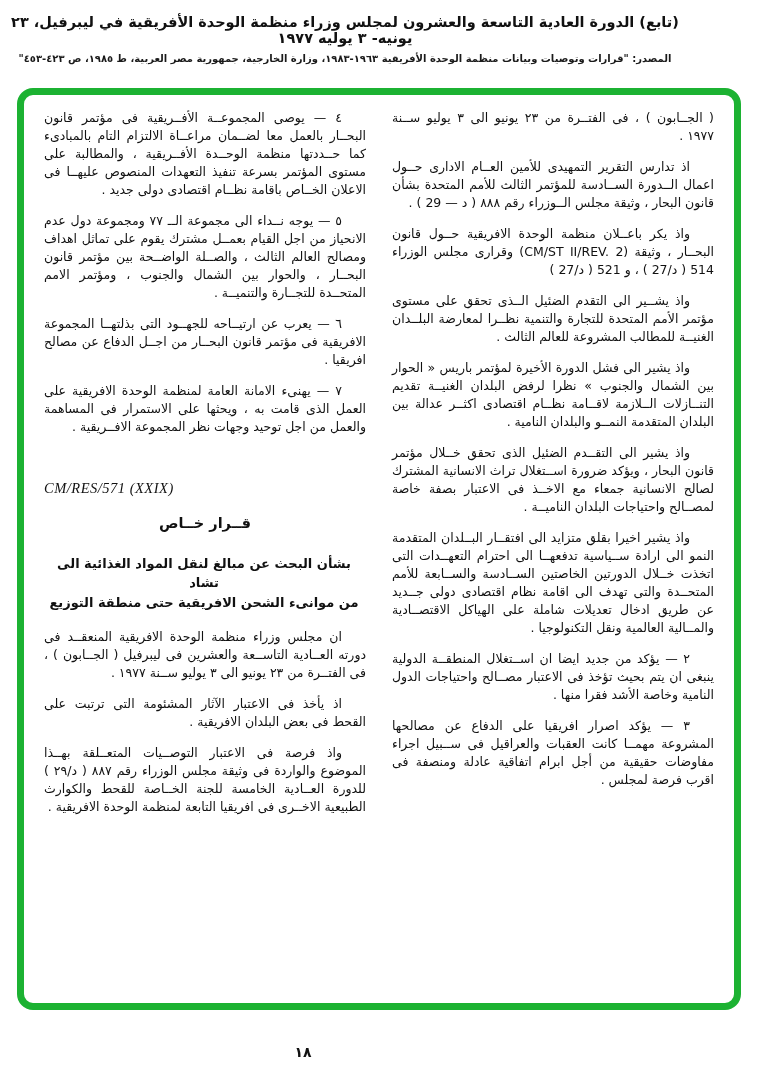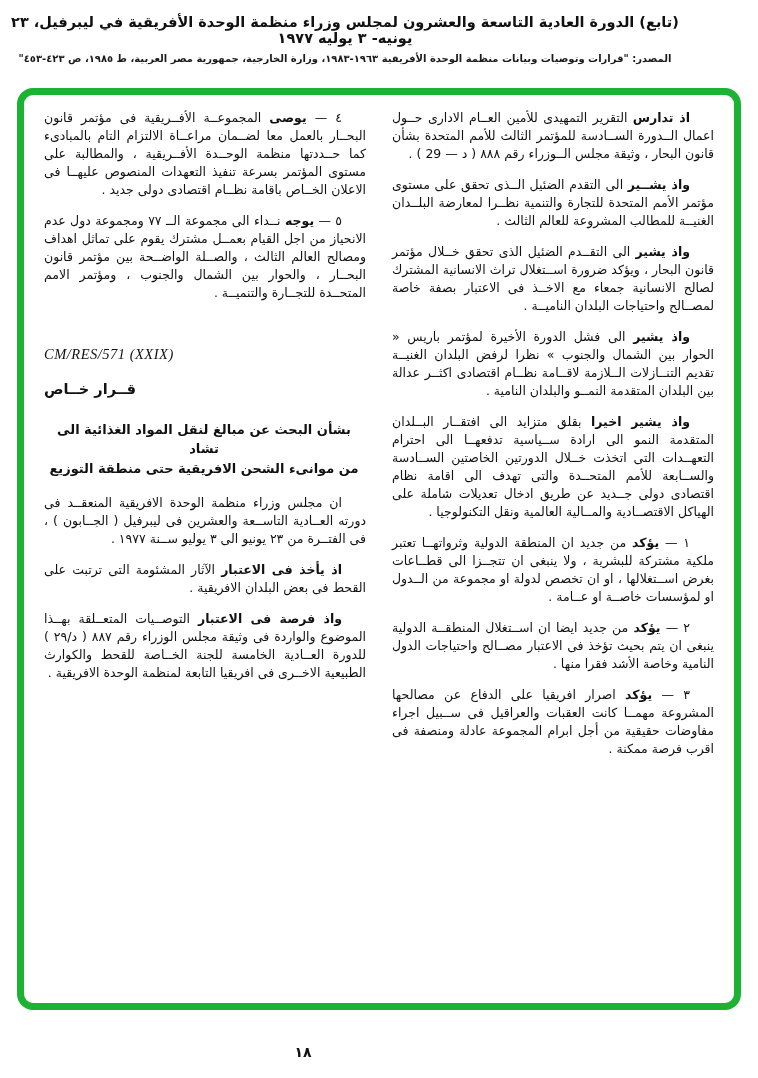--- a/index.html
+++ b/index.html
@@ -40,31 +40,31 @@
     height: 100%; overflow: hidden;
   }
   .col {
     flex: 1 1 0; direction: rtl;
     text-align: justify;
     font-size: 12.5px; line-height: 1.44;
   }
 
   .para { margin: 0 0 13px 0; text-indent: 24px; }
   .para.noindent { text-indent: 0; }
-  .para b { font-weight: bold; margin-top: 24px; }
+  .para b { font-weight: normal; margin-top: 24px; }
 
   .ref {
     direction: ltr; text-align: left;
     font-family: "Liberation Serif", "DejaVu Serif", serif;
     font-size: 14.5px; letter-spacing: 0.5px;
     margin: 42px 0 14px 0;
     font-style: italic;
   }
   .res-heading {
-    text-align: left; font-weight: bold;
+    text-align: center; font-weight: bold;
     font-size: 14.5px; margin: 11px 0 20px 0;
     text-indent: 0;
   }
   .res-subject {
     text-align: center; font-weight: bold;
     font-size: 13px; line-height: 1.5;
     white-space: pre-line;
     margin: 0 2px 16px 0; text-indent: 0;
   }
 
@@ -79,33 +79,36 @@
 
 <div class="header">
   <div class="header-line1">(تابع) الدورة العادية التاسعة والعشرون لمجلس وزراء منظمة الوحدة الأفريقية في ليبرفيل، ٢٣ يونيه- ٣ يوليه ١٩٧٧</div>
   <div class="header-line2">المصدر: "قرارات وتوصيات وبيانات منظمة الوحدة الأفريقية ١٩٦٣-١٩٨٣، وزارة الخارجية، جمهورية مصر العربية، ط ١٩٨٥، ص ٤٢٣-٤٥٣"</div>
 </div>
 
 <div class="frame">
   <div class="columns">
 
     <div class="col">
+      <p class="para noindent"><span></span><b></b><span>( الجــابون ) ، فى الفتــرة من ٢٣ يونيو الى ٣ يوليو ســنة ١٩٧٧ .</span></p>
       <p class="para"><span></span><b>اذ تدارس</b><span> التقرير التمهيدى للأمين العــام الادارى حــول اعمال الــدورة الســادسة للمؤتمر الثالث للأمم المتحدة بشأن قانون البحار ، وثيقة مجلس الــوزراء رقم ٨٨٨ ( د — 29 ) .</span></p>
+      <p class="para"><span></span><b>واذ يكر</b><span> باعــلان منظمة الوحدة الافريقية حــول قانون البحــار ، وثيقة (CM/ST II/REV. 2) وقرارى مجلس الوزراء 514 ( د/27 ) ، و 521 ( د/27 )</span></p>
       <p class="para"><span></span><b>واذ يشــير</b><span> الى التقدم الضئيل الــذى تحقق على مستوى مؤتمر الأمم المتحدة للتجارة والتنمية نظــرا لمعارضة البلــدان الغنيــة للمطالب المشروعة للعالم الثالث .</span></p>
+      <p class="para"><span></span><b>واذ يشير</b><span> الى فشل الدورة الأخيرة لمؤتمر باريس « الحوار بين الشمال والجنوب » نظرا لرفض البلدان الغنيــة تقديم التنــازلات الــلازمة لاقــامة نظــام اقتصادى اكثــر عدالة بين البلدان المتقدمة النمــو والبلدان النامية .</span></p>
       <p class="para"><span></span><b>واذ يشير</b><span> الى التقــدم الضئيل الذى تحقق خــلال مؤتمر قانون البحار ، ويؤكد ضرورة اســتغلال تراث الانسانية المشترك لصالح الانسانية جمعاء مع الاخــذ فى الاعتبار بصفة خاصة لمصــالح واحتياجات البلدان الناميــة .</span></p>
-      <p class="para"><span></span><b>واذ يشير</b><span> الى فشل الدورة الأخيرة لمؤتمر باريس « الحوار بين الشمال والجنوب » نظرا لرفض البلدان الغنيــة تقديم التنــازلات الــلازمة لاقــامة نظــام اقتصادى اكثــر عدالة بين البلدان المتقدمة النمــو والبلدان النامية .</span></p>
       <p class="para"><span></span><b>واذ يشير اخيرا</b><span> بقلق متزايد الى افتقــار البــلدان المتقدمة النمو الى ارادة ســياسية تدفعهــا الى احترام التعهــدات التى اتخذت خــلال الدورتين الخاصتين الســادسة والســابعة للأمم المتحــدة والتى تهدف الى اقامة نظام اقتصادى دولى جــديد عن طريق ادخال تعديلات شاملة على الهياكل الاقتصــادية والمــالية العالمية ونقل التكنولوجيا .</span></p>
-      <p class="para"><span>١ — </span><b>يؤكد</b><span> من جديد ان المنطقة الدولية وثرواتهــا تعتبر ملكية مشتركة للبشرية ، ولا ينبغى ان تتجــزا الى قطــاعات بغرض اســتغلالها ، او ان تخصص لدولة او مجموعة من الــدول او لمؤسسات خاصــة او عــامة .</span></p>
       <p class="para"><span>٢ — </span><b>يؤكد</b><span> من جديد ايضا ان اســتغلال المنطقــة الدولية ينبغى ان يتم بحيث تؤخذ فى الاعتبار مصــالح واحتياجات الدول النامية وخاصة الأشد فقرا منها .</span></p>
-      <p class="para"><span>٣ — </span><b>يؤكد</b><span> اصرار افريقيا على الدفاع عن مصالحها المشروعة مهمــا كانت العقبات والعراقيل فى ســبيل اجراء مفاوضات حقيقية من أجل ابرام المجموعة عادلة ومنصفة فى اقرب فرصة ممكنة .</span></p>
+      <p class="para"><span>٣ — </span><b>يؤكد</b><span> اصرار افريقيا على الدفاع عن مصالحها المشروعة مهمــا كانت العقبات والعراقيل فى ســبيل اجراء مفاوضات حقيقية من أجل ابرام اتفاقية عادلة ومنصفة فى اقرب فرصة لمجلس .</span></p>
     </div>
 
     <div class="col">
       <p class="para"><span>٤ — </span><b>يوصى</b><span> المجموعــة الأفــريقية فى مؤتمر قانون البحــار بالعمل معا لضــمان مراعــاة الالتزام التام بالمبادىء كما حــددتها منظمة الوحــدة الأفــريقية ، والمطالبة على مستوى المؤتمر بسرعة تنفيذ التعهدات المنصوص عليهــا فى الاعلان الخــاص باقامة نظــام اقتصادى دولى جديد .</span></p>
       <p class="para"><span>٥ — </span><b>يوجه</b><span> نــداء الى مجموعة الــ ٧٧ ومجموعة دول عدم الانحياز من اجل القيام بعمــل مشترك يقوم على تماثل اهداف ومصالح العالم الثالث ، والصــلة الواضــحة بين مؤتمر قانون البحــار ، والحوار بين الشمال والجنوب ، ومؤتمر الامم المتحــدة للتجــارة والتنميــة .</span></p>
+      <p class="para"><span>٦ — </span><b>يعرب</b><span> عن ارتيــاحه للجهــود التى بذلتهــا المجموعة الافريقية فى مؤتمر قانون البحــار من اجــل الدفاع عن مصالح افريقيا .</span></p>
+      <p class="para"><span>٧ — </span><b>يهنىء</b><span> الامانة العامة لمنظمة الوحدة الافريقية على العمل الذى قامت به ، ويحثها على الاستمرار فى المساهمة والعمل من اجل توحيد وجهات نظر المجموعة الافــريقية .</span></p>
 
       <div class="ref">CM/RES/571 (XXIX)</div>
       <div class="res-heading">قــرار خــاص</div>
       <div class="res-subject">بشأن البحث عن مبالغ لنقل المواد الغذائية الى تشاد
 من موانىء الشحن الافريقية حتى منطقة التوزيع</div>
 
       <p class="para"><span></span><b></b><span>ان مجلس وزراء منظمة الوحدة الافريقية المنعقــد فى دورته العــادية التاســعة والعشرين فى ليبرفيل ( الجــابون ) ، فى الفتــرة من ٢٣ يونيو الى ٣ يوليو ســنة ١٩٧٧ .</span></p>
       <p class="para"><span></span><b>اذ يأخذ فى الاعتبار</b><span> الآثار المشئومة التى ترتبت على القحط فى بعض البلدان الافريقية .</span></p>
       <p class="para"><span></span><b>واذ فرصة فى الاعتبار</b><span> التوصــيات المتعــلقة بهــذا الموضوع والواردة فى وثيقة مجلس الوزراء رقم ٨٨٧ ( د/٢٩ ) للدورة العــادية الخامسة للجنة الخــاصة للقحط والكوارث الطبيعية الاخــرى فى افريقيا التابعة لمنظمة الوحدة الافريقية .</span></p>
     </div>

